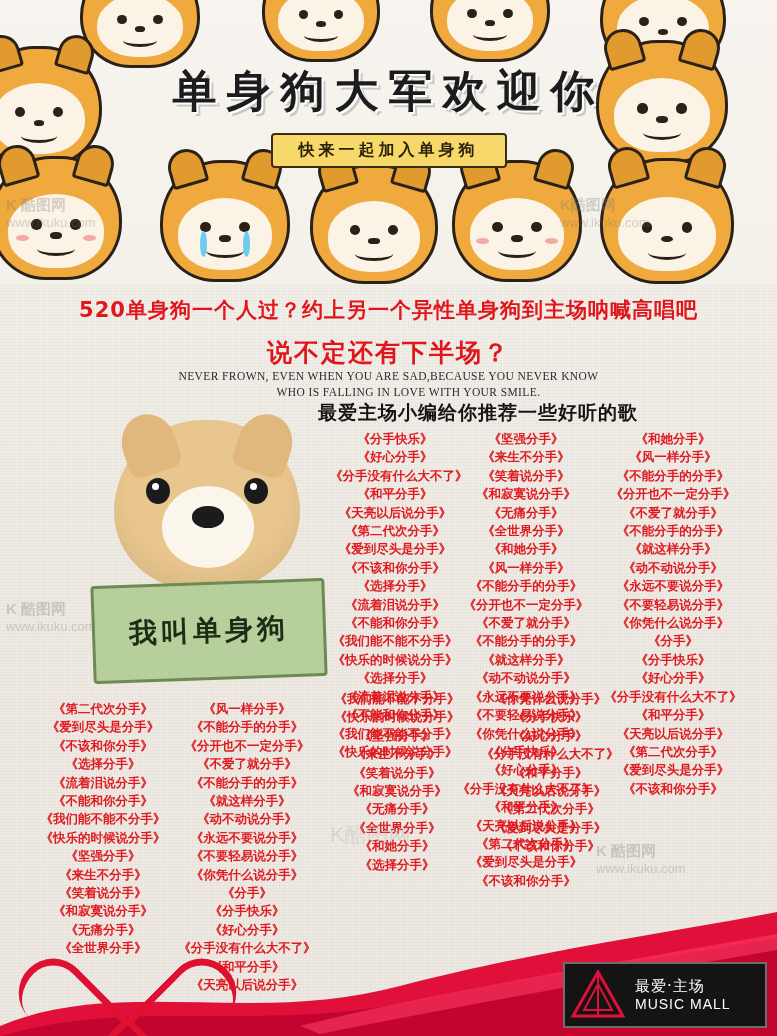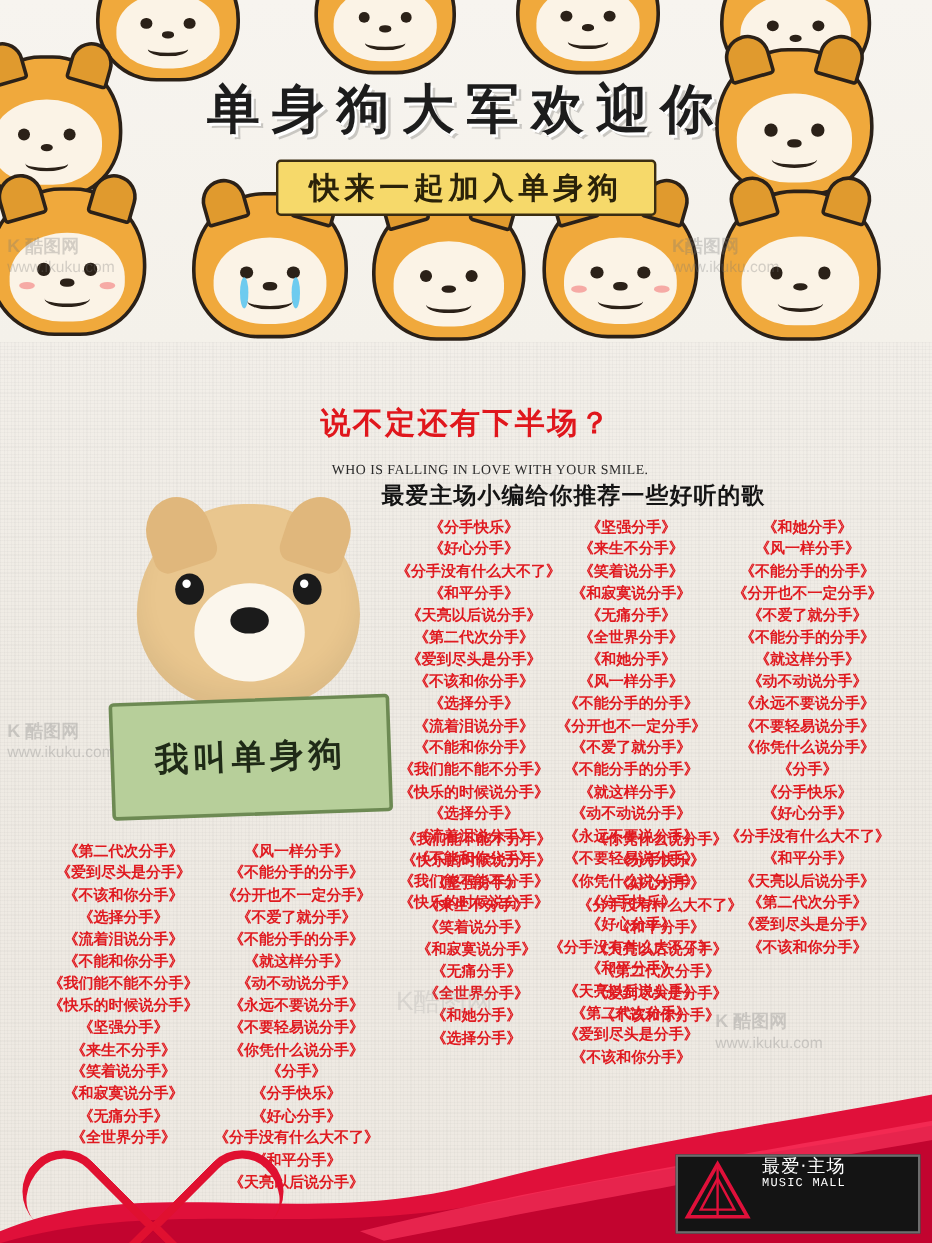--- a/index.html
+++ b/index.html
@@ -60,21 +60,21 @@
     position:absolute;left:0;top:62px;width:777px;text-align:center;z-index:5;
   }
   .main-title{
     font-family:"DejaVu Sans", sans-serif;
     font-size:44px;font-weight:bold;color:#1c1c1c;letter-spacing:10px;
     text-shadow:2px 2px 0 #fff, 4px 4px 0 rgba(0,0,0,.18);
   }
   .sub-pill{
     display:inline-block;margin-top:12px;padding:5px 26px;
     background:#f6d96a;border:2px solid #3a2d12;border-radius:4px;
-    font-size:25px;font-weight:bold;color:#2a2209;letter-spacing:4px;
+    font-size:16px;font-weight:bold;color:#2a2209;letter-spacing:4px;
   }
   
   .red-line-1{
     position:absolute;left:0;top:296px;width:777px;text-align:center;
     font-size:21px;font-weight:bold;color:#e0161c;letter-spacing:1px;
   }
   .red-line-2{
     position:absolute;left:0;top:336px;width:777px;text-align:center;
     font-size:25px;font-weight:bold;color:#e0161c;letter-spacing:2px;
   }
@@ -144,29 +144,29 @@
   }
   .heart:before,.heart:after{
     content:"";position:absolute;top:8px;width:62px;height:96px;
     background:transparent;border:7px solid #e01030;border-radius:50px 50px 0 0;
   }
   .heart:before{left:62px;transform:rotate(45deg);transform-origin:0 100%;border-right:none;}
   .heart:after{left:0px;transform:rotate(-45deg);transform-origin:100% 100%;border-left:none;}
   
   .logo-box{
     position:absolute;right:10px;bottom:8px;width:200px;height:62px;
-    background:#141414;border:2px solid #6d6d6d;display:flex;
+    background:#141414;border:2px solid #6d6d6d;display:flex;align-items:center;
   }
   .logo-mark{
     width:62px;height:58px;margin-left:2px;position:relative;flex:0 0 auto;
   }
   .logo-mark svg{position:absolute;left:0;top:0;}
   .logo-text{color:#fff;line-height:1.15;padding-left:6px;}
   .logo-cn{font-size:15px;letter-spacing:1px;}
-  .logo-en{font-size:10px;font-family:Liberation Mono, monospace;letter-spacing:1px;}
+  .logo-en{font-size:14px;font-family:Liberation Sans, sans-serif;letter-spacing:1px;}
   
   .wm{
     position:absolute;color:rgba(120,120,120,.30);font-size:13px;
     font-family:"Liberation Sans", sans-serif;white-space:nowrap;
   }
   .wm .big{font-size:15px;font-weight:bold;}
   .wm-1{left:6px;top:196px;}
   .wm-2{left:6px;top:600px;}
   .wm-3{left:560px;top:196px;}
   .wm-4{left:596px;top:842px;}
@@ -275,21 +275,23 @@
           <div class="mouth"></div>
         </div>
     </div>
 
     <div class="title-wrap">
       <div class="main-title">单身狗大军欢迎你</div>
       <div class="sub-pill">快来一起加入单身狗</div>
     </div>
   </div>
 
+  <div class="red-line-1">520单身狗一个人过？约上另一个异性单身狗到主场呐喊高唱吧</div>
   <div class="red-line-2">说不定还有下半场？</div>
+  <div class="en-line en-1">NEVER FROWN, EVEN WHEN YOU ARE SAD,BECAUSE YOU NEVER KNOW</div>
   <div class="en-line en-2">WHO IS FALLING IN LOVE WITH YOUR SMILE.</div>
   <div class="reco-title">最爱主场小编给你推荐一些好听的歌</div>
 
   <div class="doge-card">
     <div class="doge-head">
       <div class="doge-ear l"></div>
       <div class="doge-ear r"></div>
       <div class="doge-snout"></div>
       <div class="doge-eye l"></div>
       <div class="doge-eye r"></div>

